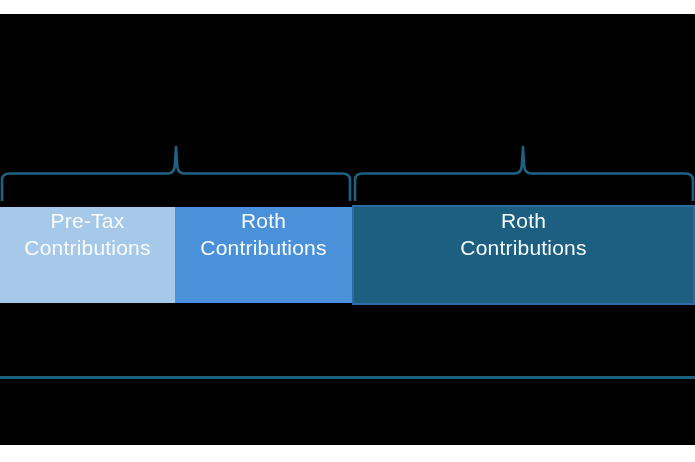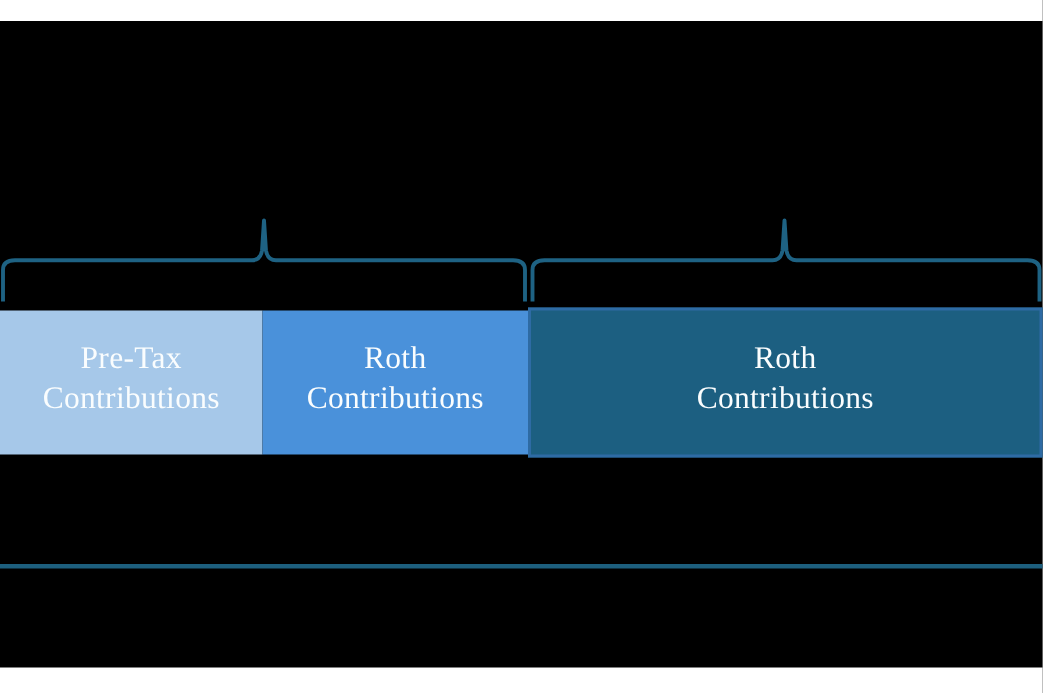--- a/index.html
+++ b/index.html
@@ -32,23 +32,22 @@
     stroke: #1e6283;
     stroke-width: 2.6;
     stroke-linejoin: round;
   }
   .bar {
     position: absolute; left: 0; top: 193px;
     width: 695px; height: 96px;
   }
   .seg {
     position: absolute; top: 0; height: 96px;
-    display: flex; align-items: center; justify-content: center;
+    display: flex; align-items: flex-start; justify-content: center;
     text-align: center;
-    font-family: Liberation Serif, serif;
   }
   .seg-1 { left: 0px;   width: 175px; background: #a6c8e9; }
   .seg-2 { left: 175px; width: 177px; background: #4a91da; }
   .seg-3 {
     left: 352px; width: 343px;
     top: -2px; height: 100px;
     background: #1c5f81;
     border: 2px solid #2e6ba4;
     box-sizing: border-box;
   }

